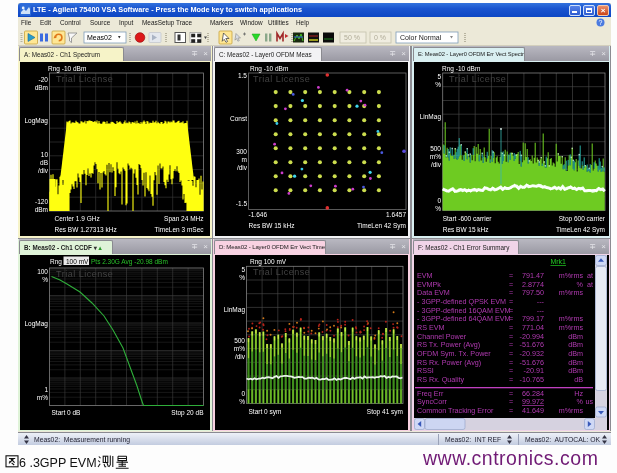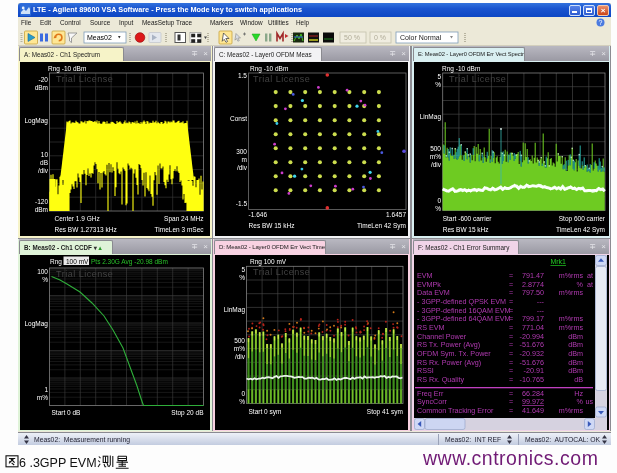--- a/index.html
+++ b/index.html
@@ -3,21 +3,21 @@
 html,body{margin:0;padding:0;background:#fdfdfd;width:617px;height:473px;overflow:hidden}
 *{box-sizing:border-box}
 </style></head><body>
 <div style="position:absolute;left:18px;top:3px;width:593px;height:442px;background:#ece9d8;">
 <div style="position:absolute;left:0;top:0;width:593px;height:14px;background:linear-gradient(180deg,#3272dd 0%,#1a54cf 40%,#0d47c4 100%);border-radius:3px 3px 0 0;">
 <svg width="11" height="11" style="position:absolute;left:2px;top:1.5px" viewBox="0 0 11 11">
         <rect width="11" height="11" rx="1.5" fill="#2e6cd8"></rect>
         <path d="M1 7 L4 4 L6 6 L9 2 L10 4 L10 9 L1 9 Z" fill="#cfe2f8"></path>
         <circle cx="3.2" cy="3" r="1.4" fill="#e8f0fc"></circle>
       </svg>
-<span style="position:absolute;left:15px;top:2px;font:bold 7.3px 'Liberation Sans',sans-serif;color:#fff;white-space:nowrap;">LTE - Agilent 89600 VSA Software - Press the Mode key to switch applications</span>
+<span style="position:absolute;left:15px;top:2px;font:bold 7.3px 'Liberation Sans',sans-serif;color:#fff;white-space:nowrap;">LTE - Agilent 75400 VSA Software - Press the Mode key to switch applications</span>
 <div style="position:absolute;right:30px;top:1.5px;width:12px;height:11px;background:linear-gradient(180deg,#5581e8,#2e5cd0);border:1px solid #cfe0fa;border-radius:2px;">
         <div style="position:absolute;left:2px;bottom:2px;width:5px;height:2px;background:#fff"></div>
       </div>
 <div style="position:absolute;right:16px;top:1.5px;width:12px;height:11px;background:linear-gradient(180deg,#5581e8,#2e5cd0);border:1px solid #cfe0fa;border-radius:2px;">
         <div style="position:absolute;left:2px;top:2px;width:6px;height:5px;border:1px solid #fff;border-top-width:2px;"></div>
       </div>
 <div style="position:absolute;right:2px;top:1.5px;width:12px;height:11px;background:linear-gradient(180deg,#e8906c,#cc4416);border:1px solid #f0c8b0;border-radius:2px;color:#fff;font:bold 8px 'Liberation Sans',sans-serif;text-align:center;line-height:10px;">×</div>
 </div>
 <div style="position:absolute;left:0;top:14px;width:593px;height:12px;background:#ece9d8;">
       <span style="position:absolute;left:3px;top:2px;font:6.4px 'Liberation Sans',sans-serif;color:#1a1a1a;">File</span>

